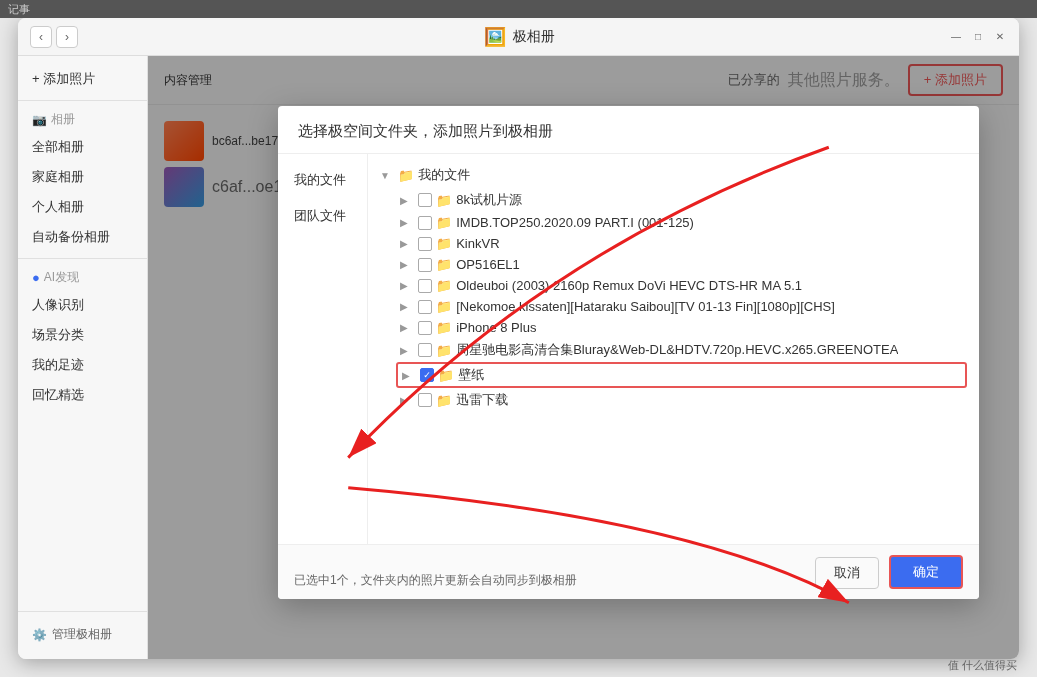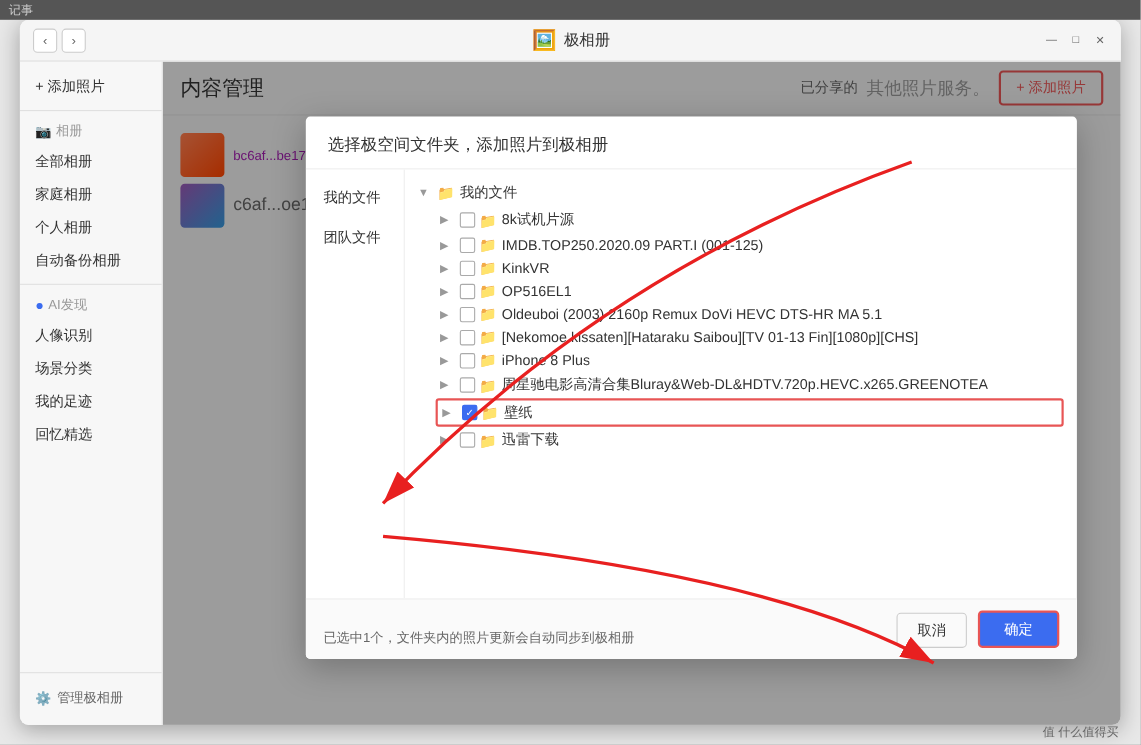--- a/index.html
+++ b/index.html
@@ -146,21 +146,21 @@
     }
     .main-toolbar {
       display: flex;
       align-items: center;
       padding: 8px 16px;
       gap: 10px;
       background: #f0f0f0;
       border-bottom: 1px solid #e0e0e0;
     }
     .toolbar-section {
-      font-size: 19px;
+      font-size: 12px;
       font-weight: 500;
       color: #333;
       flex: 1;
     }
     .toolbar-right {
       display: flex;
       align-items: center;
       gap: 8px;
     }
     .shared-btn {
@@ -437,21 +437,21 @@
         <div class="toolbar-right">
           <span class="shared-btn">已分享的</span>
           <span style="font-size:16px;color:#999;">其他照片服务。</span>
           <button class="add-photo-btn-main">+ 添加照片</button>
         </div>
       </div>
 
       <div class="bg-content">
         <div class="upload-indicator">
           <div class="upload-thumbnail"></div>
-          <span style="font-size:12px;color:#a21caf;text-align:center;">bc6af...be17</span>
+          <span style="font-size:12px;color:#404040;text-align:center;">bc6af...be17</span>
           <button style="padding:3px 10px;border:1px solid #ccc;background:transparent;border-radius:3px;font-size:12px;cursor:pointer;">取消</button>
         </div>
         <div class="upload-indicator">
           <div style="width:40px;height:40px;background:linear-gradient(135deg,#9b59b6,#3498db);border-radius:4px;"></div>
           <span style="font-size:16px;color:#666;">c6af...oe17</span>
           <button style="padding:3px 10px;border:1px solid #ccc;background:transparent;border-radius:3px;font-size:12px;cursor:pointer;">取消</button>
         </div>
       </div>
 
       <div class="overlay"></div>

